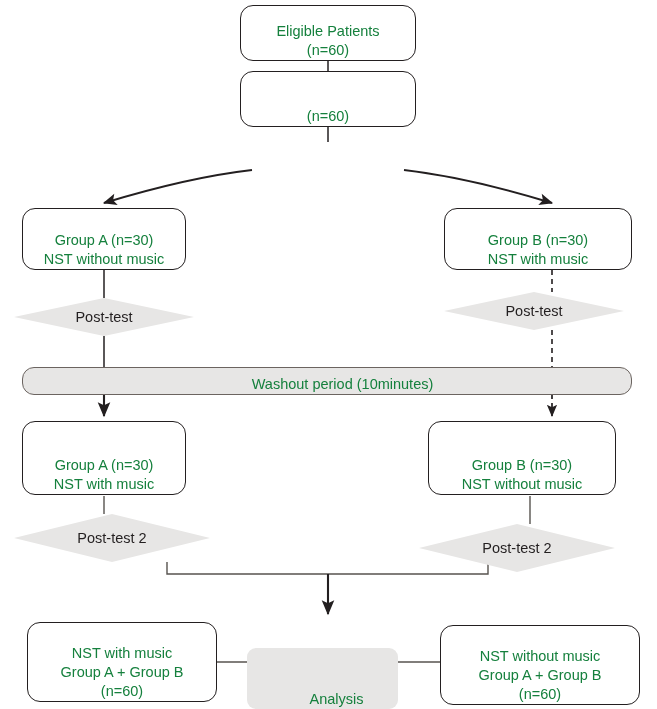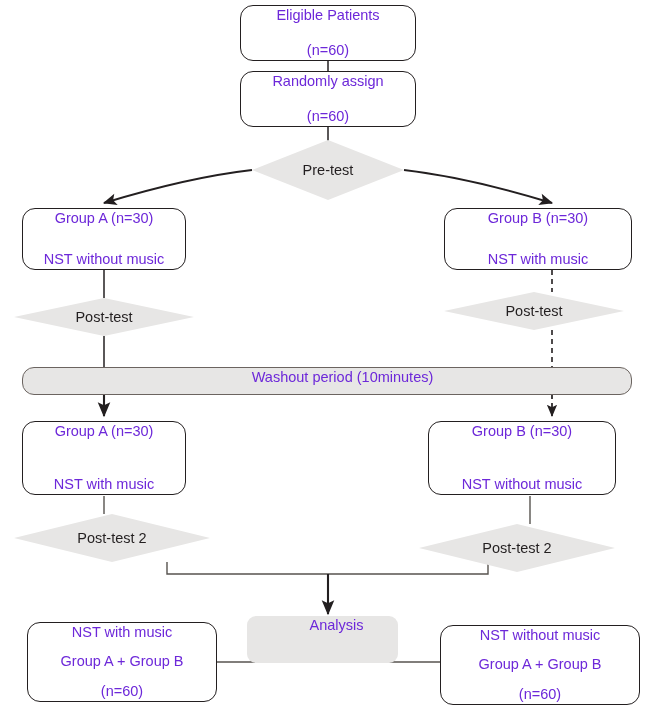--- a/index.html
+++ b/index.html
@@ -22,23 +22,23 @@
     width: 657px;
     height: 709px;
     pointer-events: none;
   }
   .node {
     position: absolute;
     box-sizing: border-box;
     display: flex;
     flex-direction: column;
     align-items: center;
-    justify-content: space-between;
+    justify-content: flex-end;
     text-align: center;
-    color: #6d28d9;
+    color: #15803d;
     line-height: 1.32;
   }
   .rbox {
     border: 1.6px solid #231f20;
     border-radius: 13px;
     background: #ffffff;
     font-size: 14.5px;
   }
   .graybar {
     background: #e7e6e5;
@@ -121,28 +121,23 @@
 
     <line x1="216" y1="662" x2="441" y2="662" stroke="#57534f" stroke-width="1.4"></line>
   </svg>
 
   <div class="node rbox" style="left:240px; top:5px; width:176px; height:56px;">
     <span class="nline">Eligible Patients</span>
     <span class="nline">(n=60)</span>
   </div>
 
   <div class="node rbox" style="left:240px; top:71px; width:176px; height:56px;">
-    <span class="nline">Randomly assign</span>
     <span class="nline">(n=60)</span>
   </div>
 
-  <div class="diamond-wrap" style="left:252px; top:140px; width:152px; height:60px;">
-    <div class="diamond-shape"></div>
-    <span class="diamond-label">Pre-test</span>
-  </div>
 
   <div class="node rbox" style="left:22px; top:208px; width:164px; height:62px;">
     <span class="nline">Group A (n=30)</span>
     <span class="nline">NST without music</span>
   </div>
 
   <div class="node rbox" style="left:444px; top:208px; width:188px; height:62px;">
     <span class="nline">Group B (n=30)</span>
     <span class="nline">NST with music</span>
   </div>
@@ -174,21 +169,21 @@
   <div class="diamond-wrap" style="left:14px; top:514px; width:196px; height:48px;">
     <div class="diamond-shape"></div>
     <span class="diamond-label">Post-test 2</span>
   </div>
 
   <div class="diamond-wrap" style="left:419px; top:524px; width:196px; height:48px;">
     <div class="diamond-shape"></div>
     <span class="diamond-label">Post-test 2</span>
   </div>
 
-  <div class="node grayplain" style="left:247px; top:616px; width:151px; height:47px;padding-left:28px;">
+  <div class="node grayplain" style="left:247px; top:648px; width:151px; height:61px;padding-left:28px;">
     <span class="nline">Analysis</span>
   </div>
 
   <div class="node rbox" style="left:27px; top:622px; width:190px; height:80px;">
     <span class="nline">NST with music</span>
     <span class="nline">Group A + Group B</span>
     <span class="nline">(n=60)</span>
   </div>
 
   <div class="node rbox" style="left:440px; top:625px; width:200px; height:80px;">

